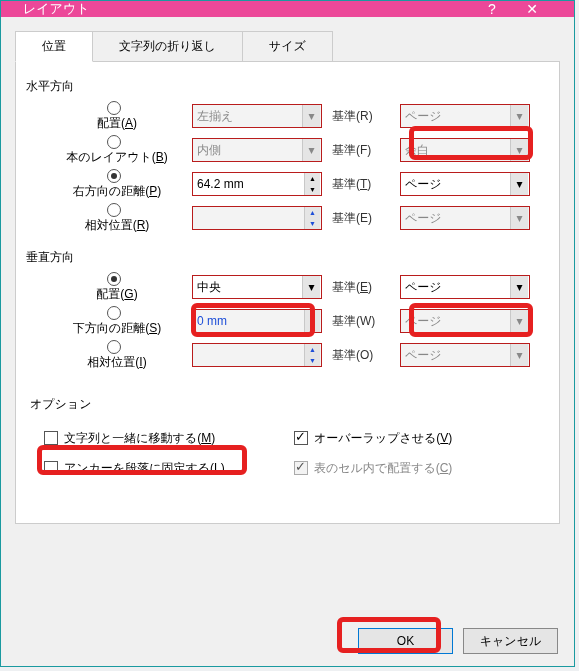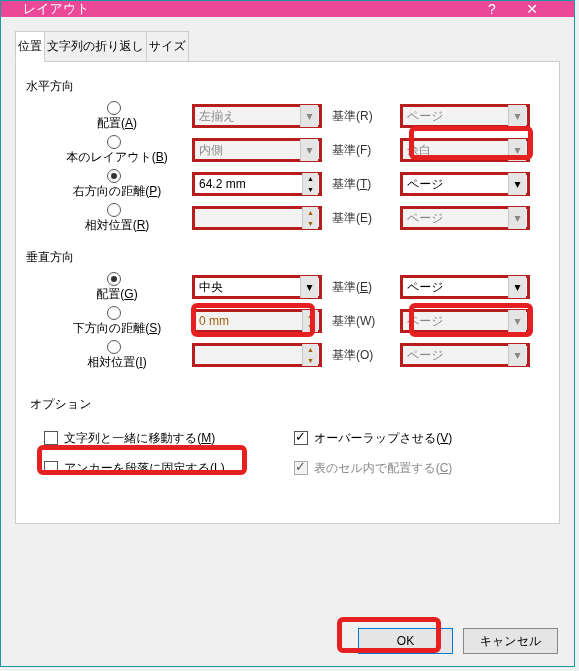--- a/index.html
+++ b/index.html
@@ -2,38 +2,38 @@
 <html><head>
 <meta charset="utf-8">
 <style>
 * { box-sizing: border-box; margin: 0; padding: 0; }
 body { font-family: "Yu Gothic UI","Meiryo UI",sans-serif; font-size: 12px; background: #eef0f2; width: 579px; height: 671px; overflow: hidden; }
 .window { width: 575px; height: 667px; background: #f0f0f0; border: 1px solid #1a9aa0; position: relative; }
 .titlebar { height: 16px; background: #ec4899; color: #fff; display: flex; align-items: center; padding: 0 22px; }
 .titlebar .title { flex: 1; font-size: 13px; }
 .titlebar .tbtn { width: 40px; height: 32px; display: flex; align-items: center; justify-content: center; font-size: 14px; cursor: pointer; }
 .tabs { display: flex; margin: 14px 14px 0; }
-.tab { padding: 6px 2px; border: 1px solid #ccc; border-bottom: none; background: #f0f0f0; margin-right: -1px; position: relative; cursor: pointer; }
+.tab { padding: 6px 26px; border: 1px solid #ccc; border-bottom: none; background: #f0f0f0; margin-right: -1px; position: relative; cursor: pointer; }
 .tab.active { background: #fff; border-bottom: 1px solid #fff; z-index: 2; }
 .panel { background: #fff; border: 1px solid #ccc; margin: 0 14px; padding: 10px 10px 40px; position: relative; top: -1px; }
 .gh { font-size: 12px; margin: 6px 0 4px; }
 .group { padding-left: 16px; }
 .row { display: flex; align-items: center; height: 34px; }
 .rcol { width: 150px; display: flex; align-items: center; flex-direction: column; }
 .input-radio { appearance: none; width: 14px; height: 14px; border: 1px solid #555; border-radius: 50%; margin-right: 6px; position: relative; }
 .input-radio:checked::after { content: ""; position: absolute; left: 3px; top: 3px; width: 6px; height: 6px; background: #333; border-radius: 50%; }
-.combo, .spin { height: 24px; border: 3px solid #b91c1c; background: #fff; display: flex; align-items: center; padding: 0 4px; font-size: 12px; }
+.combo, .spin { height: 24px; border: 1px solid #b91c1c; background: #fff; display: flex; align-items: center; padding: 0 4px; font-size: 12px; }
 .combo { width: 130px; position: relative; }
 .combo .arrow { width: 18px; height: 22px; border-left: 1px solid #c8c8c8; background: #e5e5e5; display: flex; align-items: center; justify-content: center; margin-left: auto; margin-right: -3px; }
 .combo.disabled { background: #f3f3f3; color: #888; }
 .spin { width: 130px; position: relative; }
 .spin .digits { flex: 1; }
 .spin .spin-btns { display: flex; flex-direction: column; margin-right: -3px; }
 .spin .spbtn { width: 16px; height: 11px; background: #e5e5e5; border-left: 1px solid #c8c8c8; display: flex; align-items: center; justify-content: center; font-size: 7px; }
-.spin.disabled { background: #f3f3f3; color: #a16207; }
+.spin.disabled { background: #f3f3f3; color: #1d4ed8; }
 .lref { width: 68px; text-align: left; margin-left: 10px; color: #333; }
 .reldd { width: 130px; }
 .label { font-size: 12px; }
 .under { text-decoration: underline; }
 .options { margin-top: 24px; padding-left: 4px; }
 .opt-inner { padding: 6px 0 0 14px; }
 .optrow { display: flex; align-items: center; height: 30px; }
 .chk { appearance: none; width: 14px; height: 14px; border: 1px solid #555; margin-right: 6px; position: relative; background: #fff; }
 .chk:checked::after { content: "✓"; position: absolute; left: 0; top: -3px; font-size: 13px; }
 .chk.disabled { background: #f3f3f3; border-color: #aaa; }

